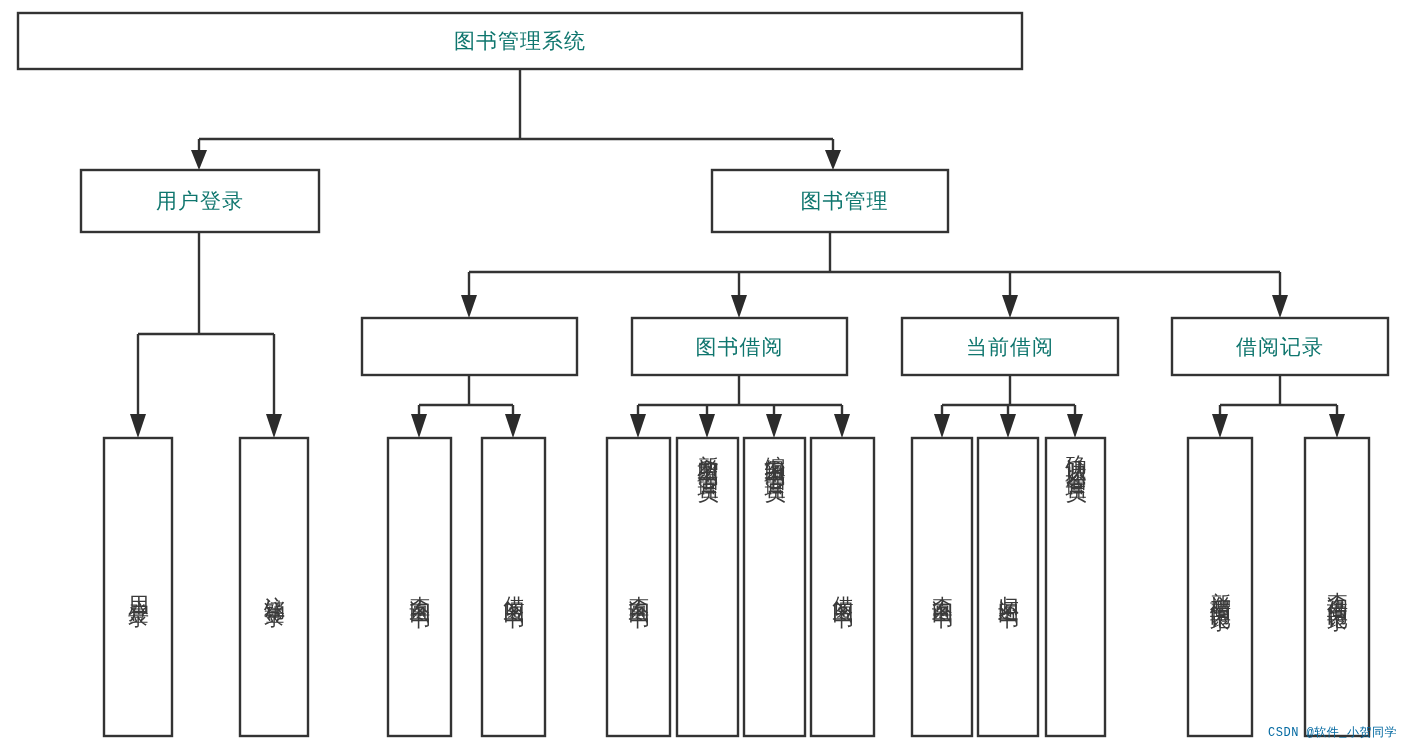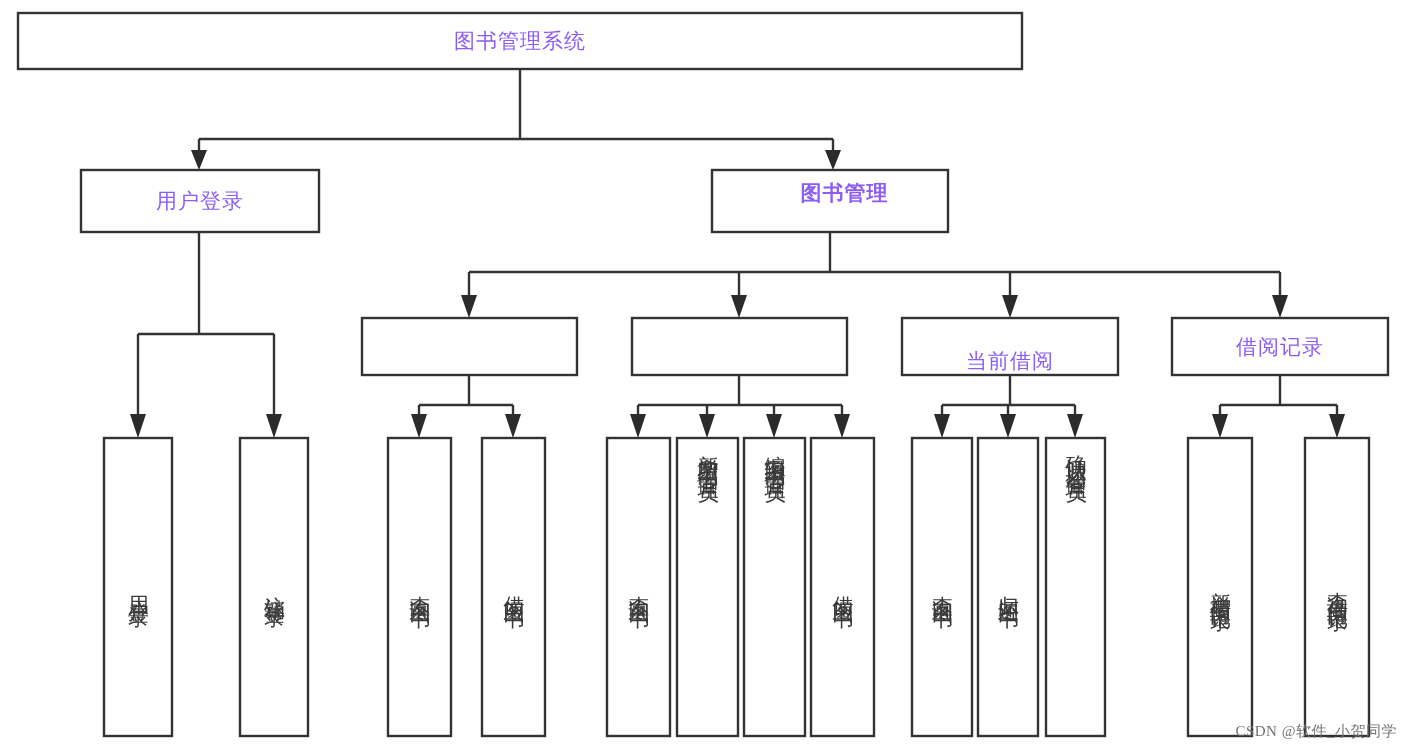--- a/index.html
+++ b/index.html
@@ -62,31 +62,31 @@
   .htext-wrap {
     position: absolute;
     display: flex;
     align-items: center;
     justify-content: center;
     pointer-events: none;
   }
   .htext {
     font-family: "DejaVu Sans", "Liberation Sans", sans-serif;
     font-size: 21px;
-    color: #8b5cf6;
+    color: #0f766e;
     letter-spacing: 1px;
     white-space: nowrap;
   }
   #watermark {
     position: absolute;
     right: 8px;
     bottom: 6px;
-    font-family: Liberation Serif, serif;
-    font-size: 15px;
-    color: #737373;
+    font-family: Liberation Mono, monospace;
+    font-size: 12px;
+    color: #0369a1;
     letter-spacing: 0.5px;
     white-space: nowrap;
     pointer-events: none;
   }
 </style>
 </head>
 <body>
 
 <div id="diagram-root">
 
@@ -186,27 +186,30 @@
   </svg>
 
   <div class="htext-wrap" style="left:18px; top:13px; width:1004px; height:56px;">
     <span class="htext">图书管理系统</span>
   </div>
 
   <div class="htext-wrap" style="left:81px; top:170px; width:238px; height:62px;">
     <span class="htext">用户登录</span>
   </div>
 
-  <div class="htext-wrap" style="left:712px; top:162px; width:265px; height:62px;font-weight:bold;">
+  <div class="htext-wrap" style="left:712px; top:170px; width:265px; height:62px;">
     <span class="htext">图书管理</span>
   </div>
 
 
-
-  <div class="htext-wrap" style="left:902px; top:318px; width:216px; height:57px;align-items:flex-end;">
+  <div class="htext-wrap" style="left:632px; top:318px; width:215px; height:57px;">
+    <span class="htext">图书借阅</span>
+  </div>
+
+  <div class="htext-wrap" style="left:902px; top:318px; width:216px; height:57px;">
     <span class="htext">当前借阅</span>
   </div>
 
   <div class="htext-wrap" style="left:1172px; top:318px; width:216px; height:57px;text-align:center;">
     <span class="htext">借阅记录</span>
   </div>
 
   <div class="vtext-wrap" style="left:104px; top:438px; width:68px; height:298px;">
     <span class="vtext">用户登录</span>
   </div>

